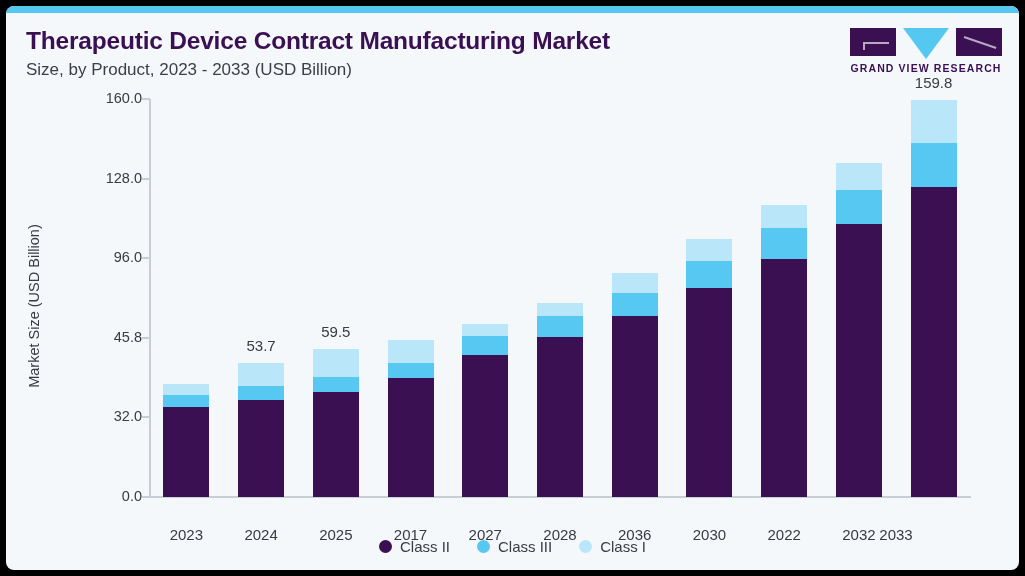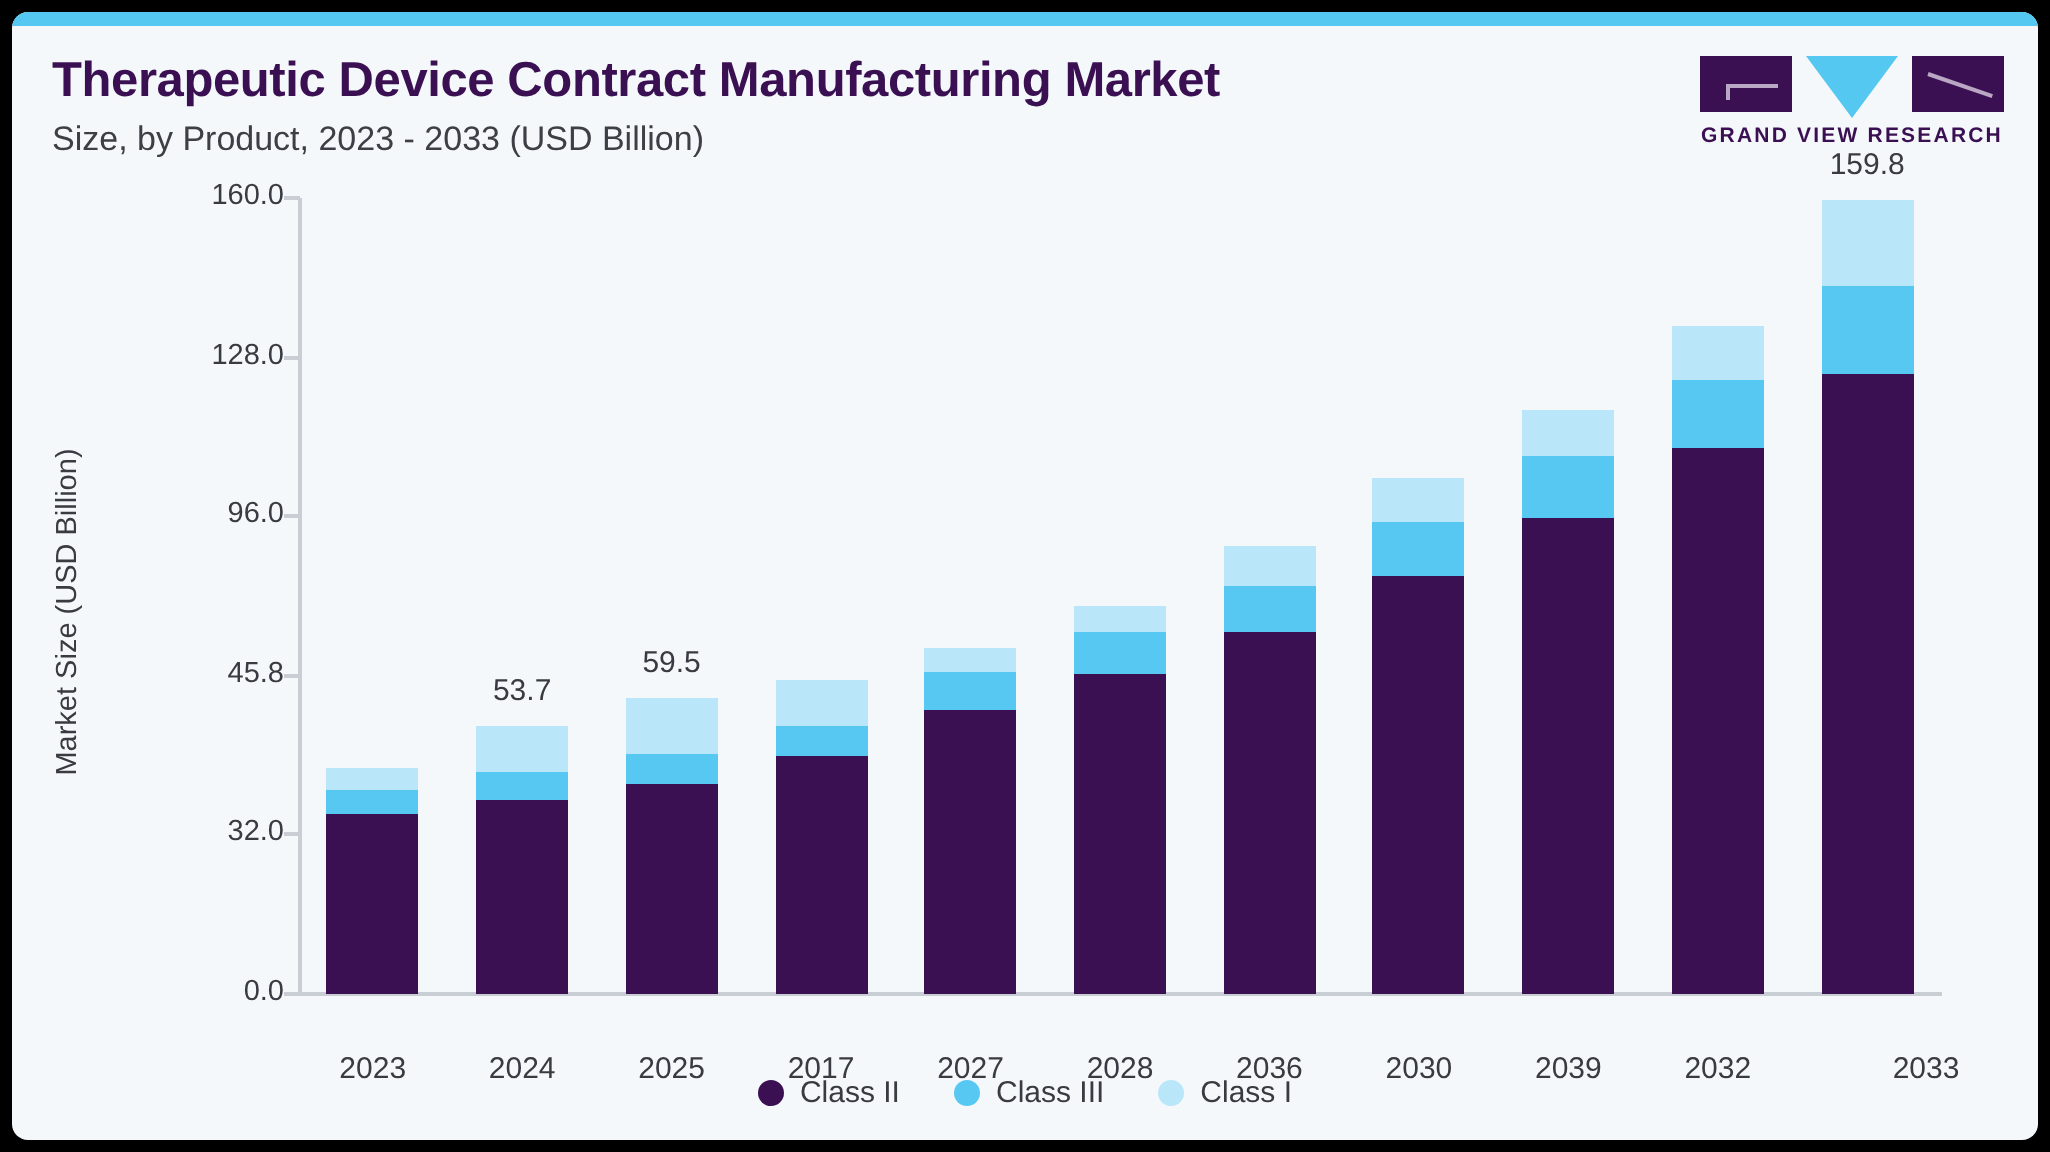--- a/index.html
+++ b/index.html
@@ -319,23 +319,23 @@
       </div>
     <div id="xticks">
         <div class="xtick-label" style="left: 130.364px;">2023</div>
         <div class="xtick-label" style="left: 205.091px;">2024</div>
         <div class="xtick-label" style="left: 279.818px;">2025</div>
         <div class="xtick-label" style="left: 354.545px;">2017</div>
         <div class="xtick-label" style="left: 429.273px;">2027</div>
         <div class="xtick-label" style="left: 504px;">2028</div>
         <div class="xtick-label" style="left: 578.727px;">2036</div>
         <div class="xtick-label" style="left: 653.455px;">2030</div>
-        <div class="xtick-label" style="left: 728.182px;">2039</div>
+        <div class="xtick-label" style="left: 728.182px;">2022</div>
         <div class="xtick-label" style="left: 802.909px;">2032</div>
-        <div class="xtick-label" style="left: 907px;">2033</div>
+        <div class="xtick-label" style="left: 840px;">2033</div>
       </div>
   </div>
 
   <div class="legend" id="legend">
       <div class="legend-item">
         <span class="legend-dot" style="background: rgb(59, 16, 83);"></span>
         <span>Class II</span>
       </div>
       <div class="legend-item">
         <span class="legend-dot" style="background: rgb(87, 200, 242);"></span>

